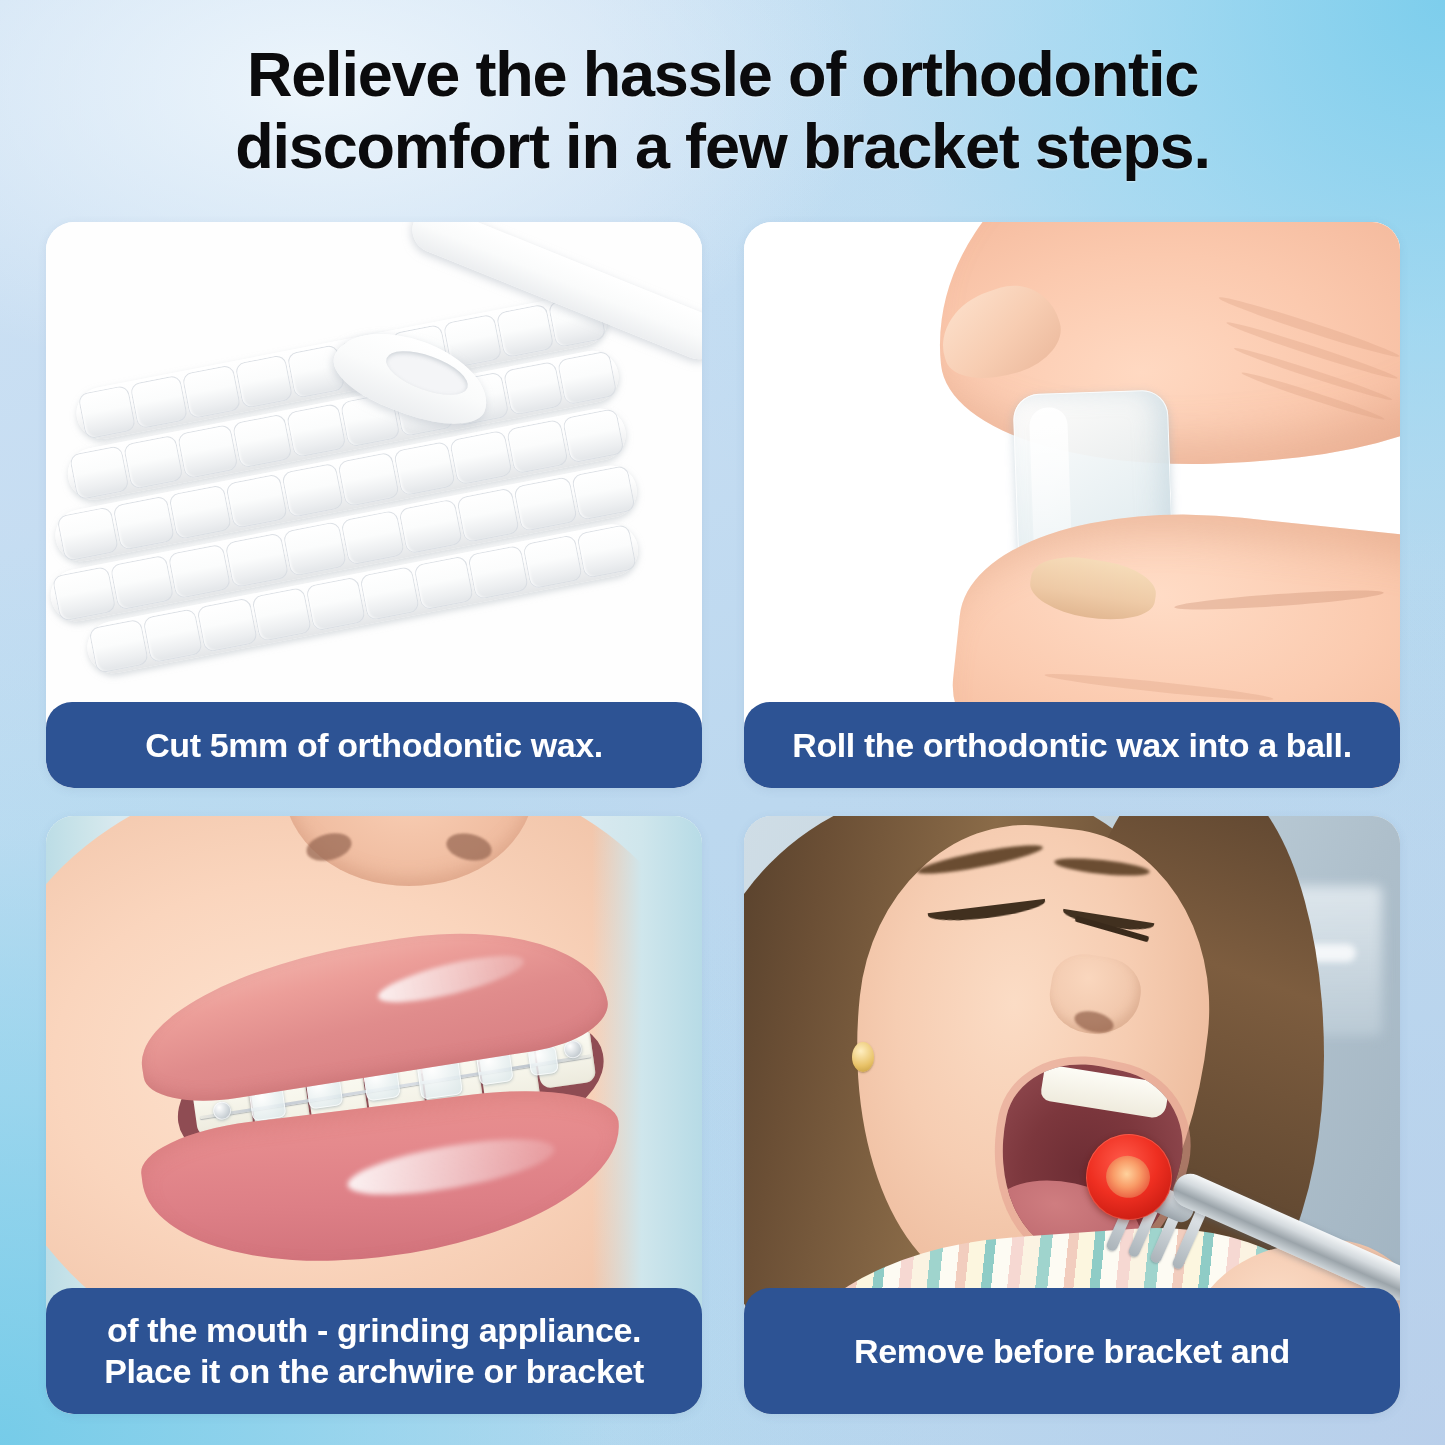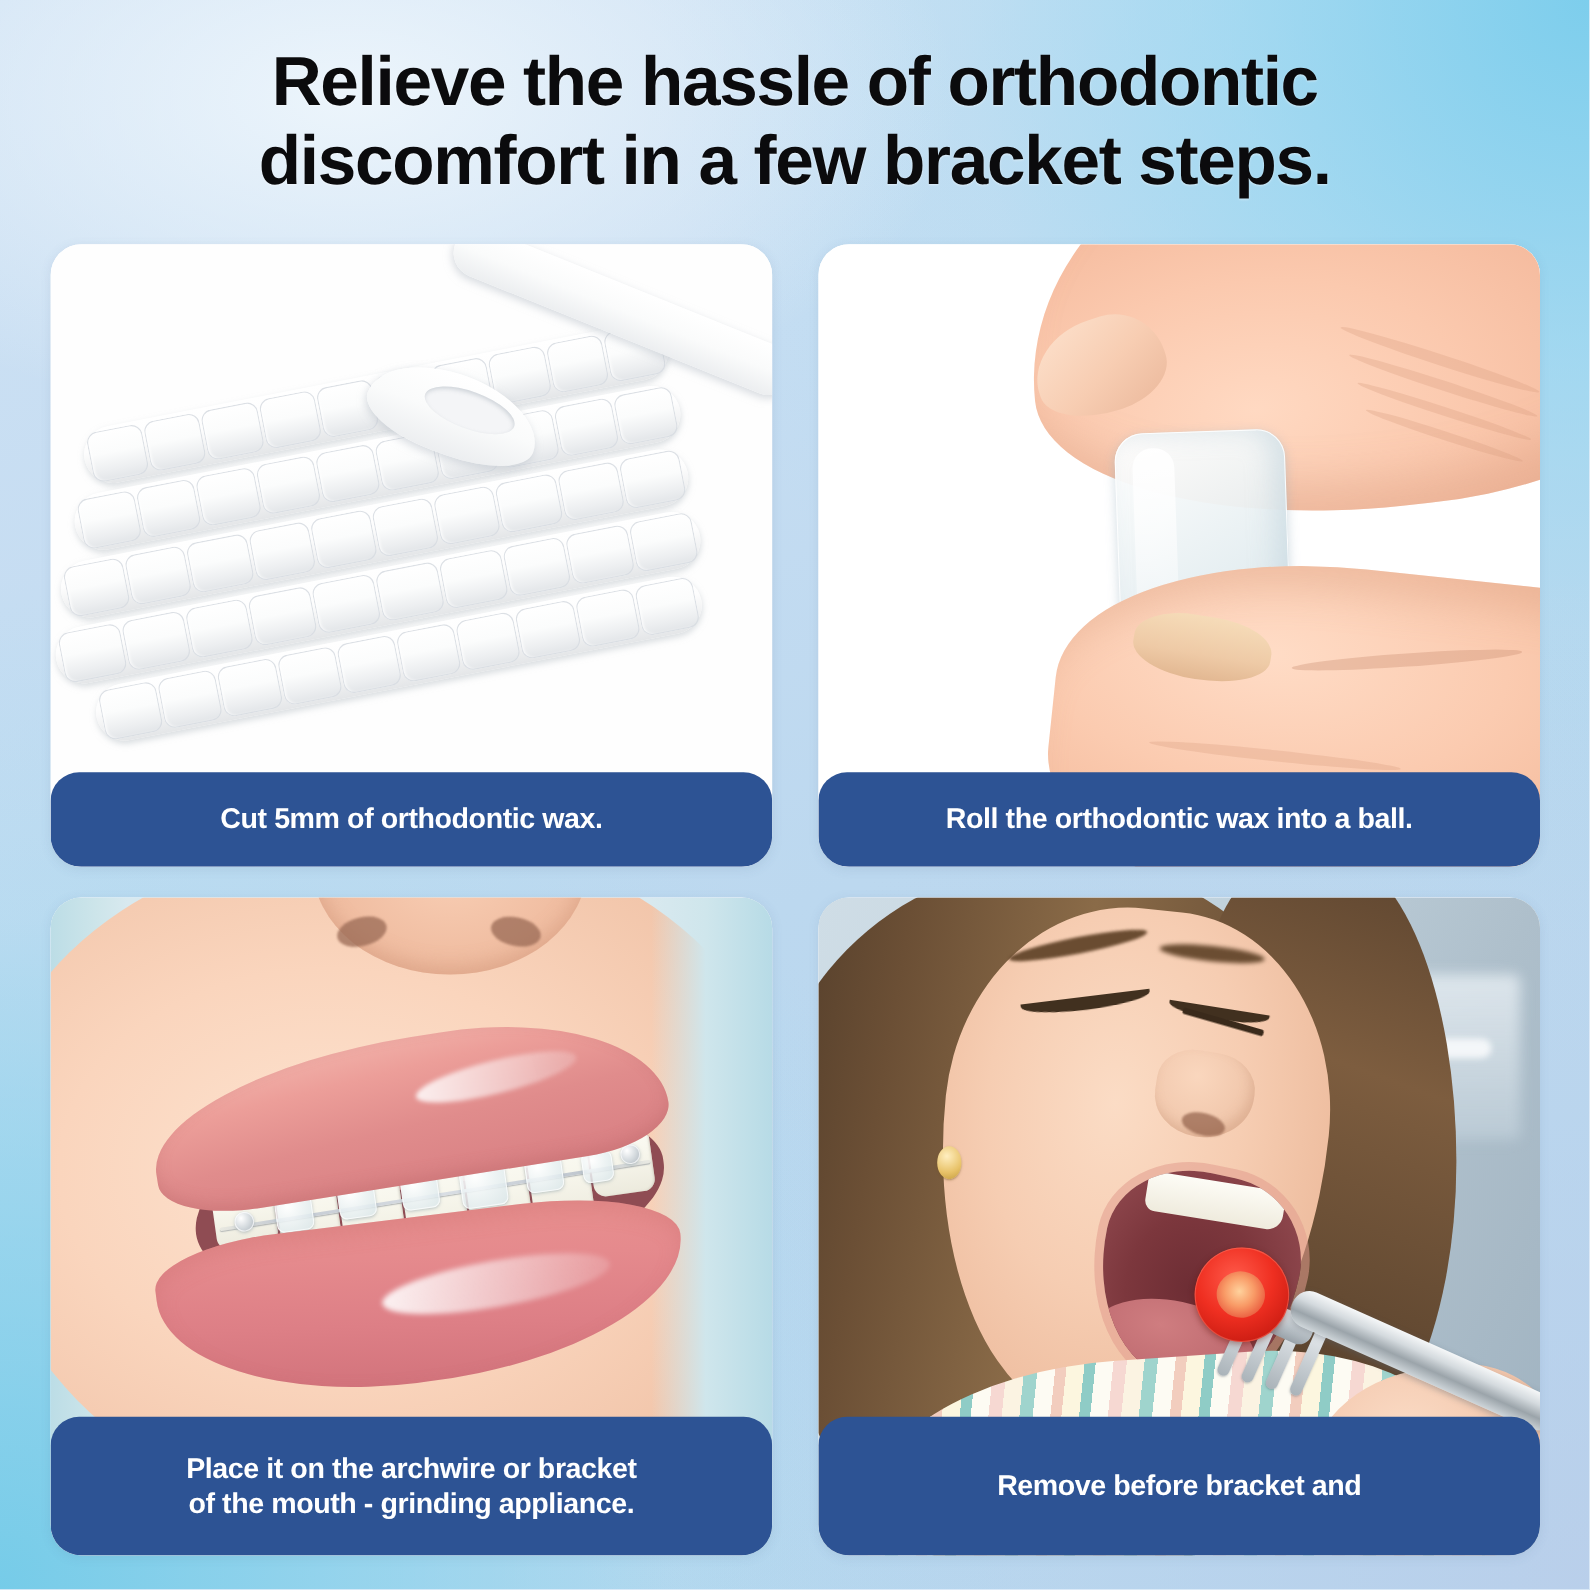--- a/index.html
+++ b/index.html
@@ -86,21 +86,21 @@
     inset: 0;
     overflow: hidden;
   }
 
   
   .caption {
     position: absolute;
     left: 0; right: 0; bottom: 0;
     background: #2d5394;
     color: #ffffff;
-    font-size: 26px;
+    font-size: 34px;
     font-weight: 700;
     line-height: 1.20;
     text-align: center;
     border-radius: 26px;
     padding: 16px 26px 20px;
     letter-spacing: -0.4px;
     display: flex;
     align-items: center;
     justify-content: center;
   }
@@ -683,22 +683,22 @@
           <div class="bracket metal" style="left:392px; top:50px;"></div>
         </div>
 
         <div class="lip-upper"></div>
         <div class="lip-upper-gloss"></div>
         <div class="lip-lower"></div>
         <div class="lip-lower-gloss"></div>
       </div>
       <div class="caption two-line">
         <span>
+          <span style="display:block;">of the mouth - grinding appliance.</span>
           <span style="display:block;">Place it on the archwire or bracket</span>
-          <span style="display:block;">of the mouth - grinding appliance.</span>
         </span>
       </div>
     </div>
 
     <div class="card">
       <div class="photo eat-scene">
         <div class="kitchen-bg"></div>
         <div class="kitchen-cab"></div>
         <div class="kitchen-handle"></div>
         <div class="hair-back"></div>

